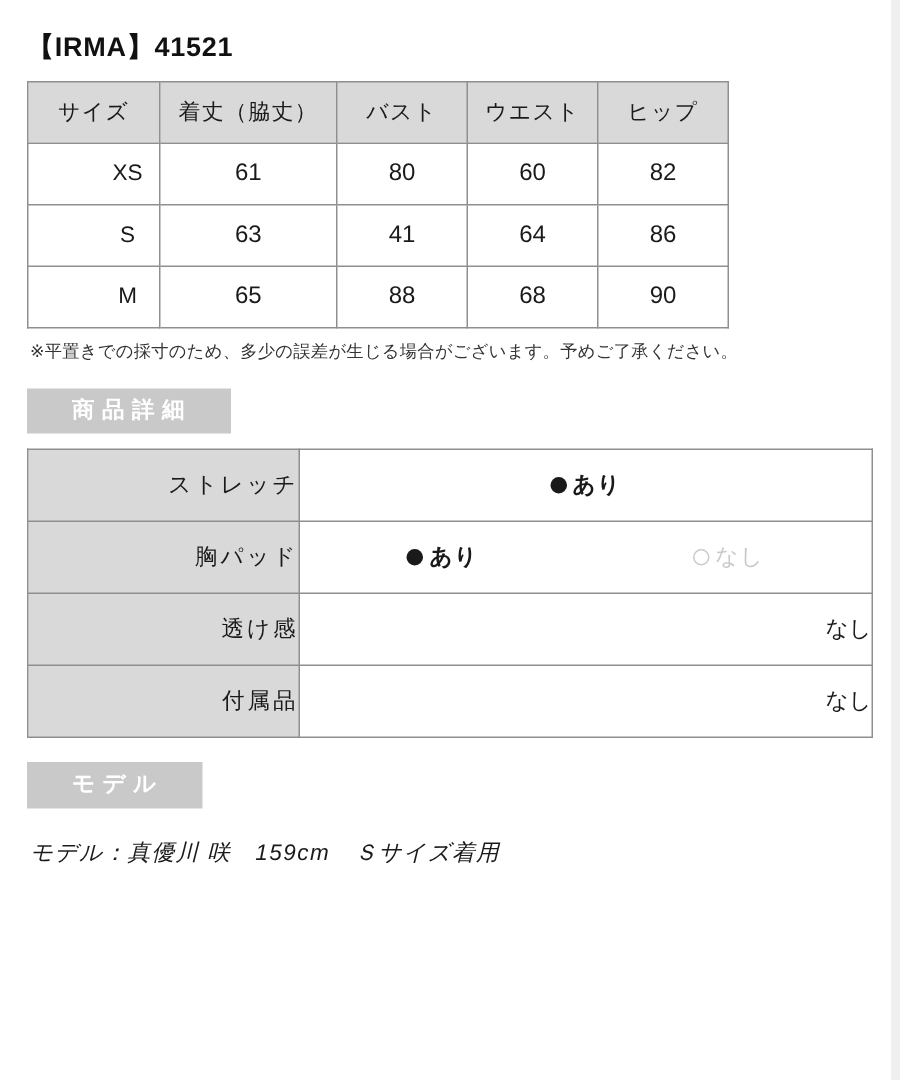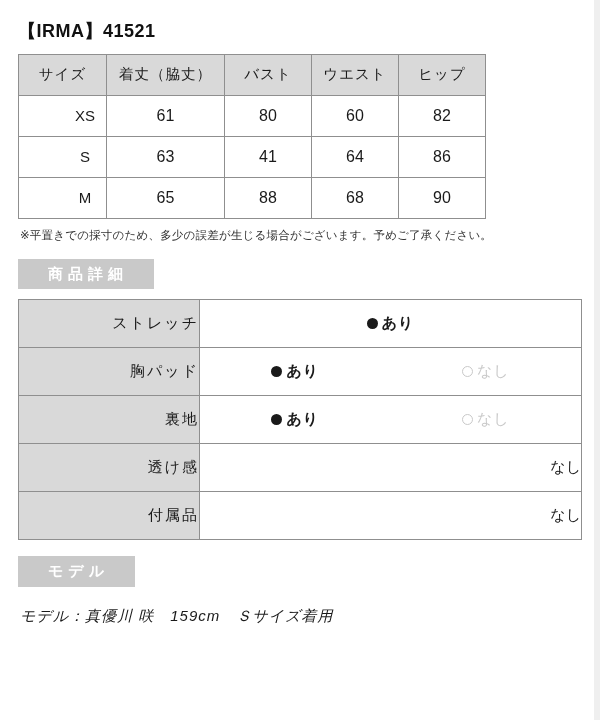--- a/index.html
+++ b/index.html
@@ -231,35 +231,20 @@
               <span>あり</span>
             </span>
             <span class="opt off">
               <span class="bullet"></span>
               <span>なし</span>
             </span>
           </div>
         </td>
       </tr>
       <tr>
-        <th class="label">裏地</th>
-        <td class="value">
-          <div class="opts">
-            <span class="opt on">
-              <span class="bullet"></span>
-              <span>あり</span>
-            </span>
-            <span class="opt off">
-              <span class="bullet"></span>
-              <span>なし</span>
-            </span>
-          </div>
-        </td>
-      </tr>
-      <tr>
         <th class="label">透け感</th>
         <td class="value">なし</td>
       </tr>
       <tr>
         <th class="label">付属品</th>
         <td class="value">なし</td>
       </tr>
     </tbody>
   </table>
 

